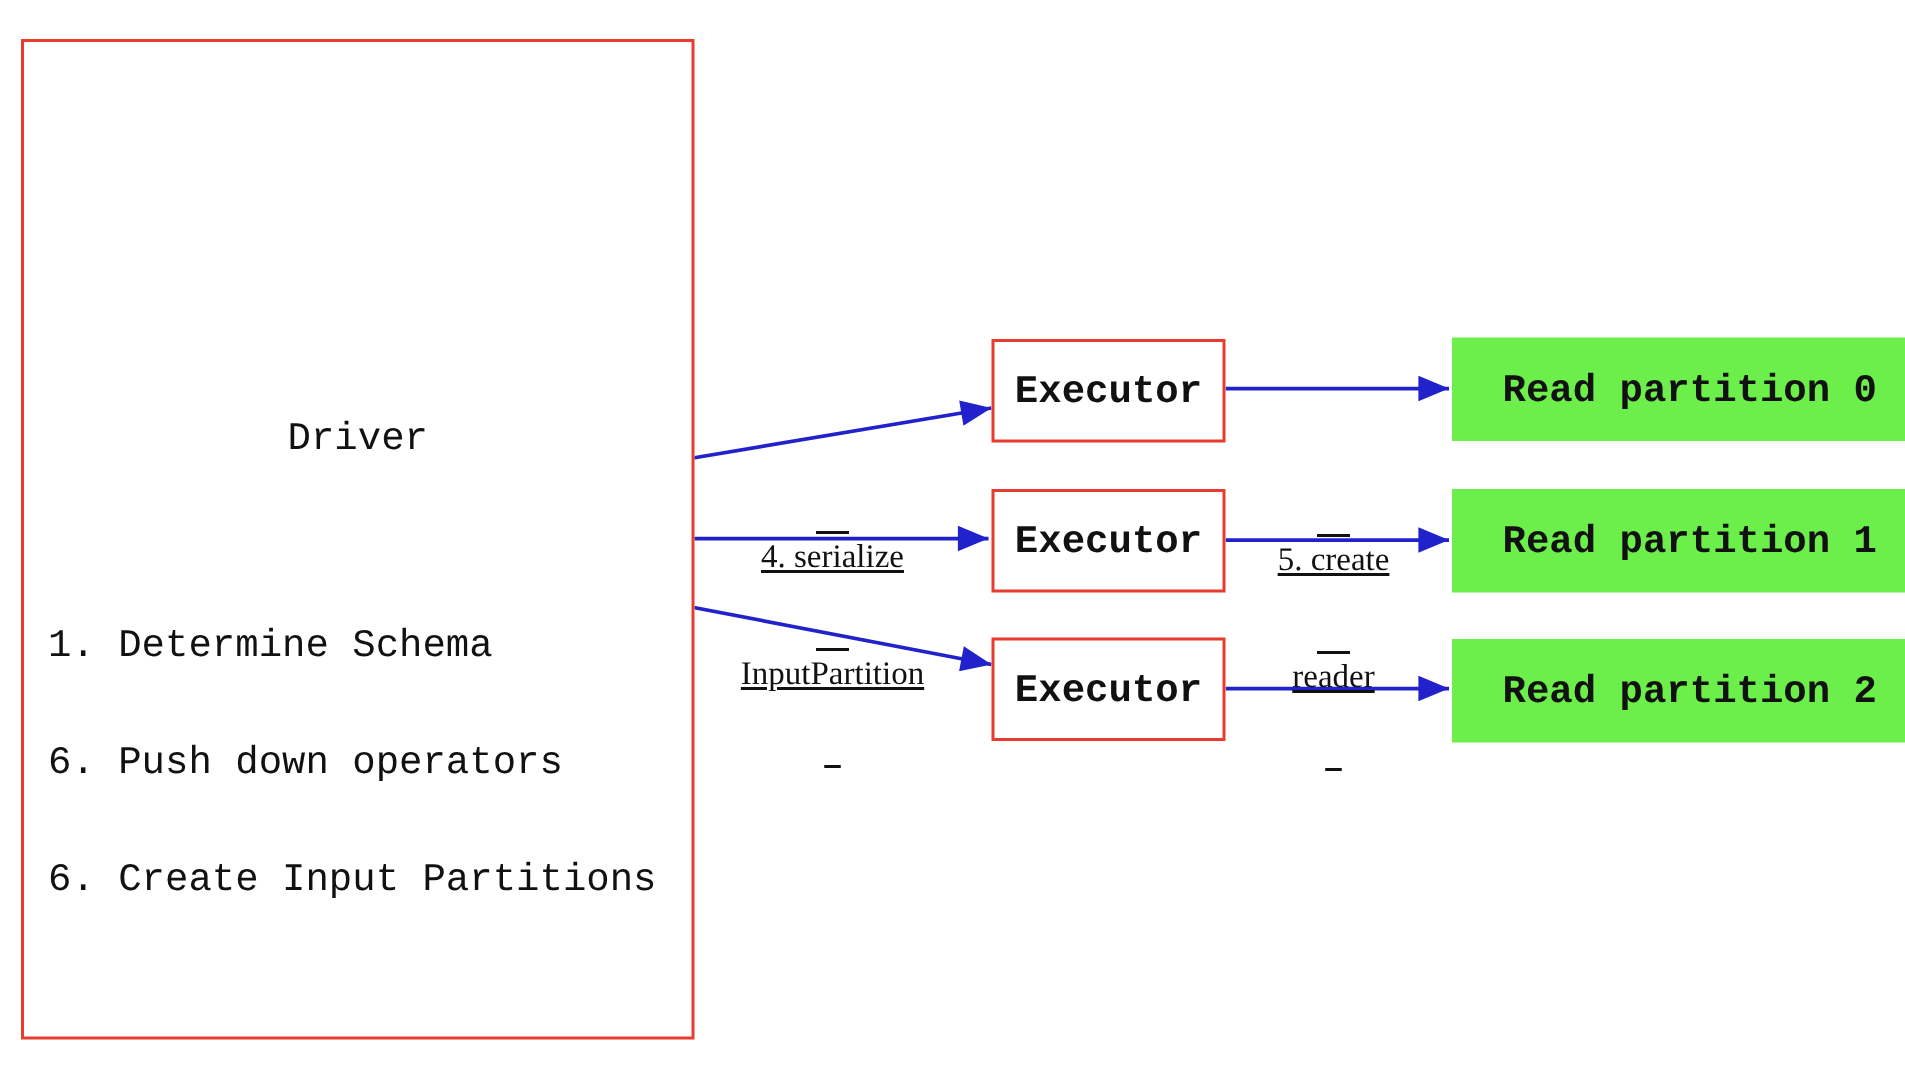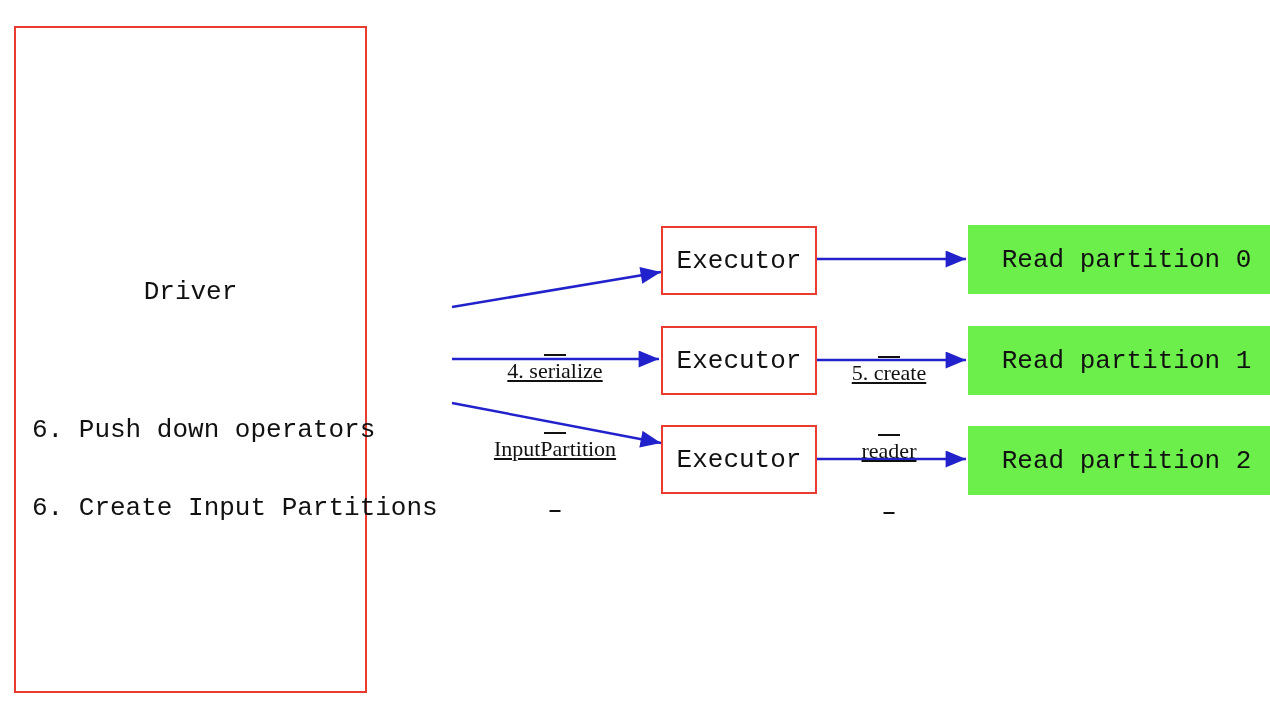--- a/index.html
+++ b/index.html
@@ -18,21 +18,21 @@
     overflow:hidden;
     font-family:"Liberation Mono","DejaVu Sans Mono",monospace;
     color:var(--ink);
   }
   .arrows{
     position:absolute;left:0;top:0;width:1270px;height:710px;
     pointer-events:none;
   }
   .driver-box{
     position:absolute;
-    left:14px;top:26px;width:353px;height:667px;
+    left:14px;top:26px;width:449px;height:667px;
     border:2px solid var(--red);
     background:var(--bg);
   }
   .driver-title{
     position:absolute;
     left:0;top:251px;width:100%;
     text-align:center;
     font-size:26px;line-height:26px;
     white-space:pre;
   }
@@ -40,20 +40,21 @@
     position:absolute;
     left:16px;top:337px;
     font-size:26px;line-height:26px;
     white-space:pre;
   }
   .node{
     position:absolute;
     display:flex;align-items:center;justify-content:center;
     font-size:26px;line-height:26px;
     white-space:pre;
+    font-weight:bold;
   }
   .executor{
     left:661px;width:156px;height:69px;
     border:2px solid var(--red);
     background:var(--bg);
   }
   .partition{
     left:968px;width:317px;height:69px;
     background:var(--green);
   }
@@ -82,20 +83,21 @@
     <line x1="452" y1="359" x2="659" y2="359" stroke="var(--blue)" stroke-width="2.5" marker-end="url(#arr)"></line>
     <line x1="452" y1="403" x2="661" y2="443" stroke="var(--blue)" stroke-width="2.5" marker-end="url(#arr)"></line>
     <line x1="817" y1="259" x2="966" y2="259" stroke="var(--blue)" stroke-width="2.5" marker-end="url(#arr)"></line>
     <line x1="817" y1="360" x2="966" y2="360" stroke="var(--blue)" stroke-width="2.5" marker-end="url(#arr)"></line>
     <line x1="817" y1="459" x2="966" y2="459" stroke="var(--blue)" stroke-width="2.5" marker-end="url(#arr)"></line>
   </svg>
 
   <div class="driver-box">
     <div class="driver-title">Driver</div>
     <div class="driver-steps">
+      <div>1. Determine Schema</div>
       <div>6. Push down operators</div>
       <div>6. Create Input Partitions</div>
     </div>
   </div>
 
   <div class="node executor" style="top:226px">Executor</div>
   <div class="node executor" style="top:326px">Executor</div>
   <div class="node executor" style="top:425px">Executor</div>
 
   <div class="node partition" style="top:225px">Read partition 0</div>

